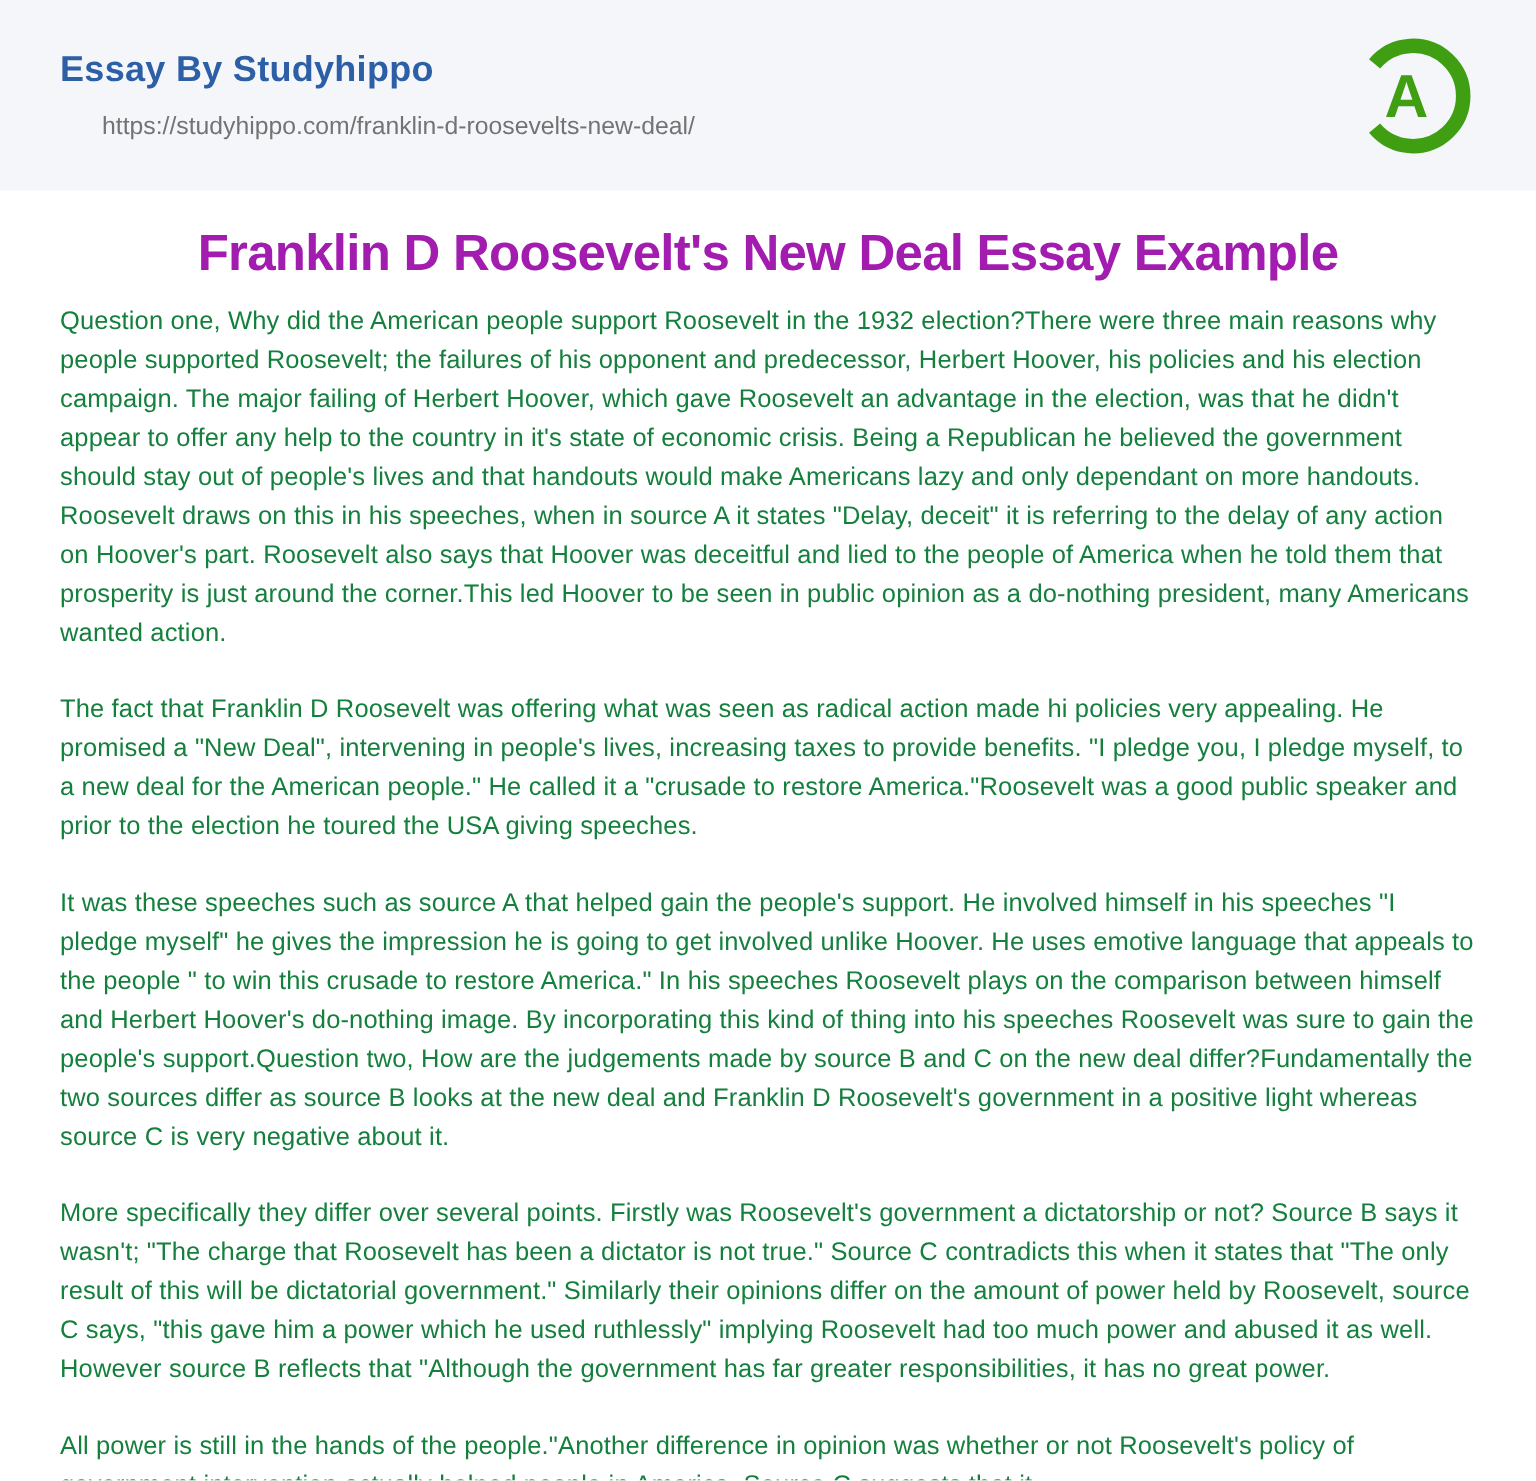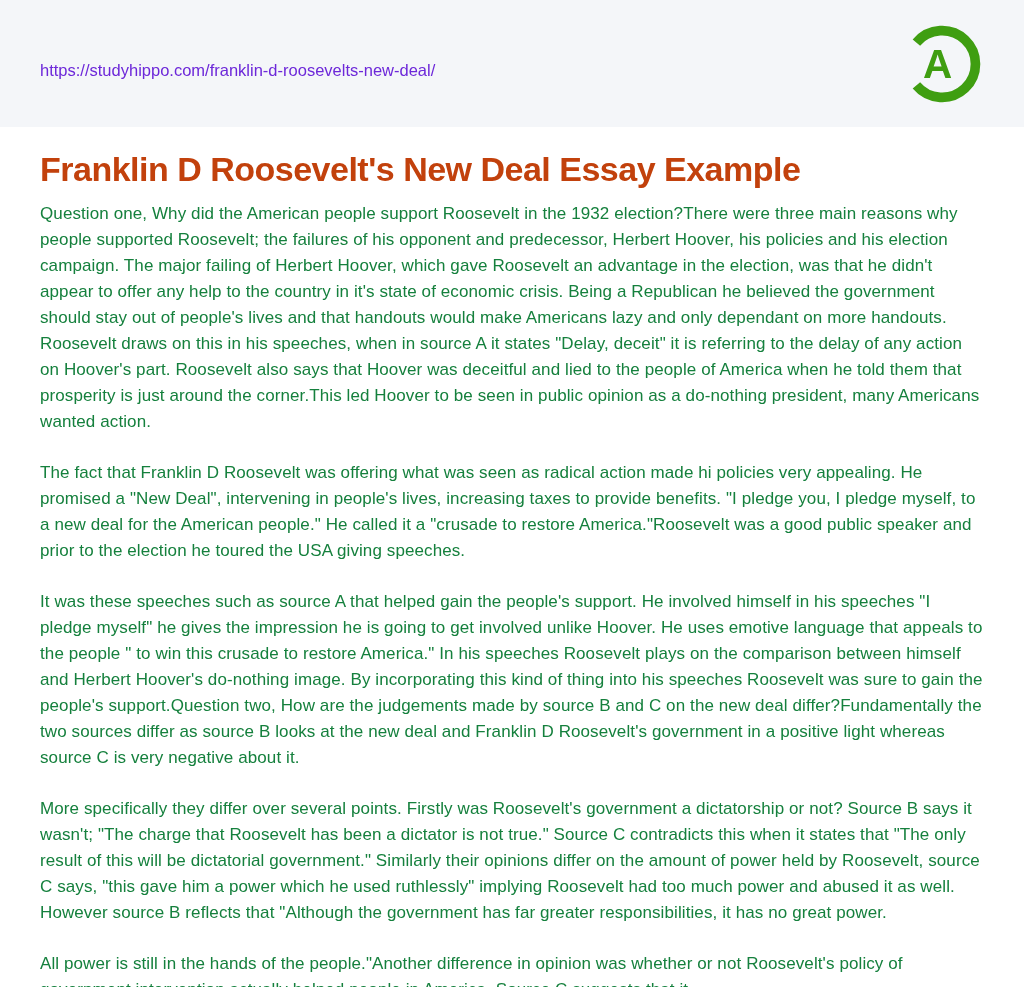--- a/index.html
+++ b/index.html
@@ -24,54 +24,57 @@
   }
   .header-text { display: flex; flex-direction: column; }
   .site-title {
     color: #2d5fa7;
     font-size: 24px;
     font-weight: 700;
     letter-spacing: 0.2px;
   }
   .source-url {
     margin-top: 14px;
-    color: #6d28d9;
+    color: #737373;
     font-size: 16.5px;
     font-weight: 400;
     text-decoration: none;
     cursor: pointer;
+    margin-left: 28px;
   }
   .logo { width: 88px; height: 88px; flex: 0 0 auto; }
   .logo svg { width: 100%; height: 100%; display: block; }
   .content {
     padding: 22px 40px 0 40px;
   }
   h1.essay-title {
-    color: #c2410c;
+    color: #a21caf;
     font-size: 34px;
     font-weight: 700;
     letter-spacing: -0.5px;
     line-height: 40px;
     margin-bottom: 12px;
+    text-align: center;
   }
   p.essay-paragraph {
     color: #15803d;
     font-size: 17px;
     line-height: 26px;
     margin-bottom: 25px;
     letter-spacing: 0.1px;
   }
 </style>
 </head>
 <body>
 
 <div class="page">
 
   <header class="site-header">
     <div class="header-text">
+      <div class="site-title">Essay By Studyhippo</div>
       <a class="source-url">https://studyhippo.com/franklin-d-roosevelts-new-deal/</a>
     </div>
     <div class="logo">
       <svg viewBox="0 0 100 100" aria-hidden="true">
         <path d="M 20.9 25.6 A 38 38 0 1 1 20.9 74.4" fill="none" stroke="#3f9e11" stroke-width="11" stroke-linecap="butt"></path>
         <text x="45" y="66" text-anchor="middle" font-family="Liberation Sans, sans-serif" font-size="46" font-weight="700" fill="#3f9e11">A</text>
       </svg>
     </div>
   </header>
 

